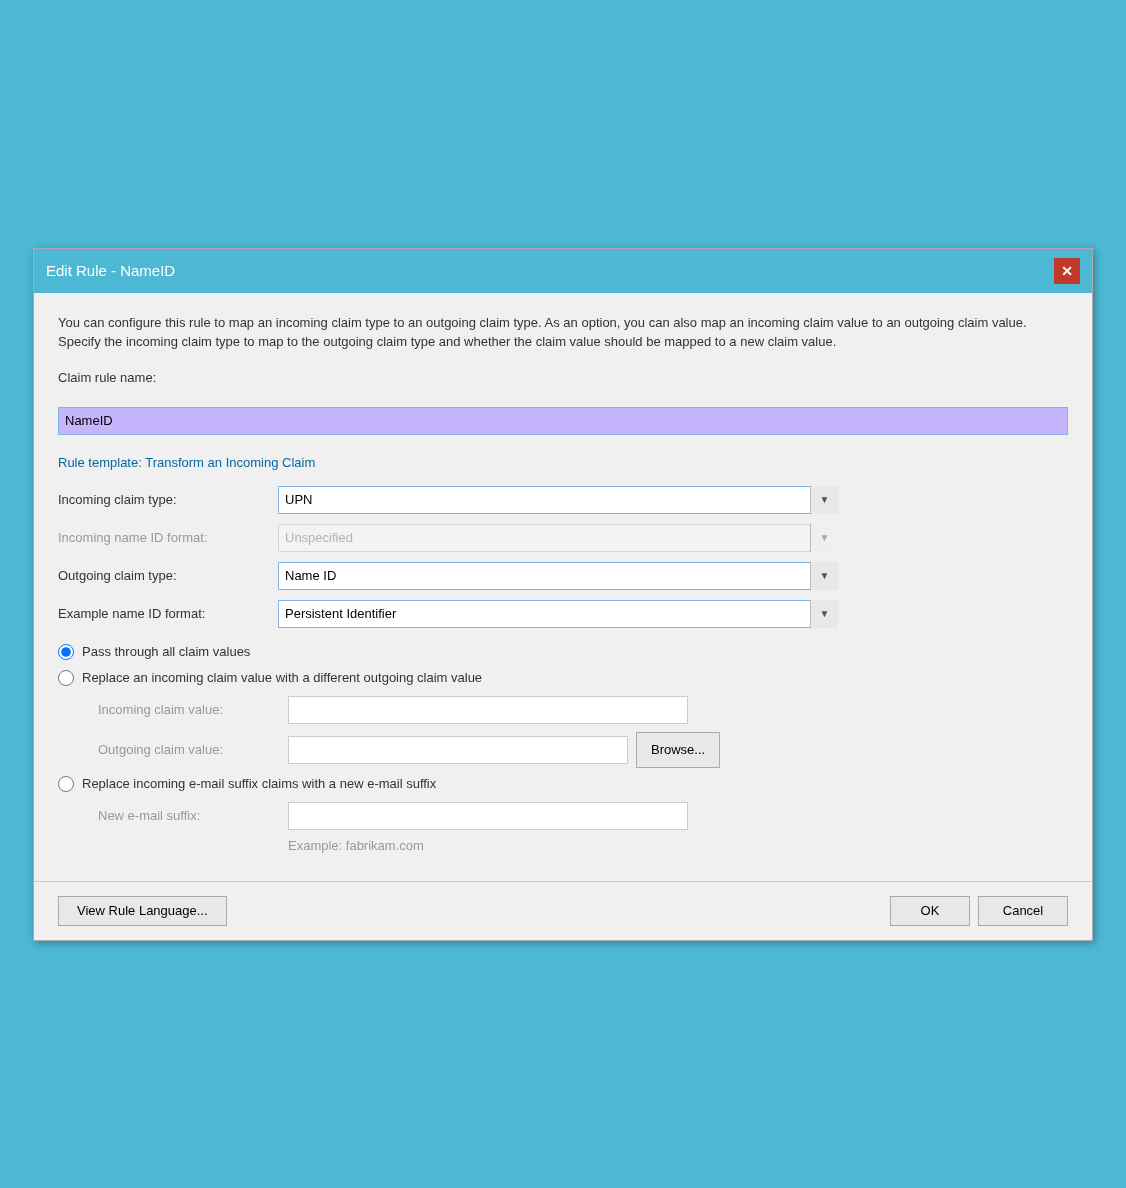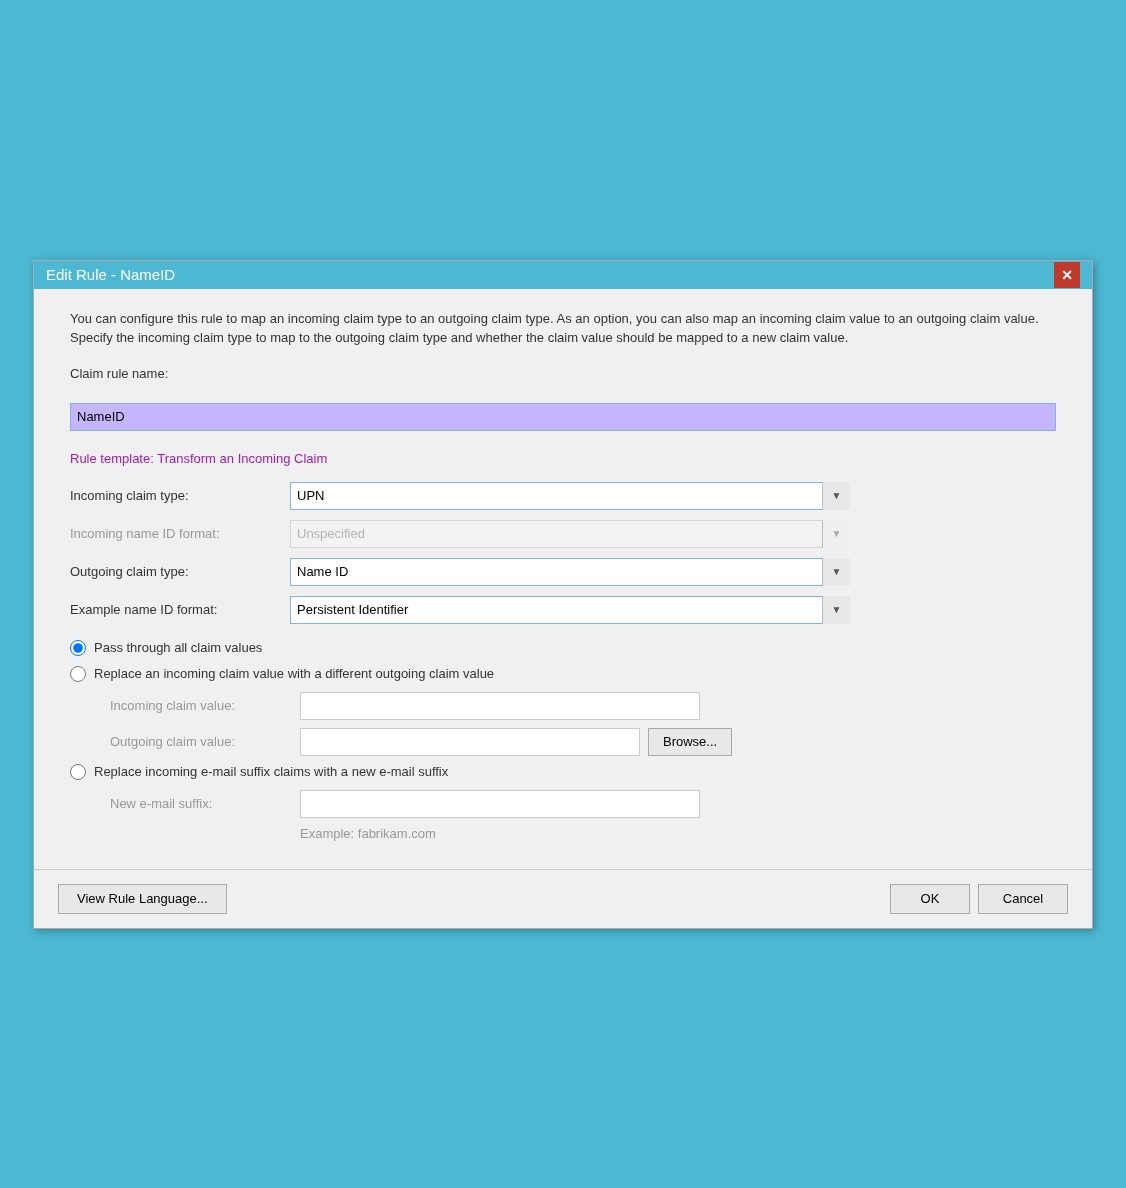--- a/index.html
+++ b/index.html
@@ -28,21 +28,21 @@
       display: flex;
       flex-direction: column;
     }
 
     .title-bar {
       background: #4db8d4;
       display: flex;
       align-items: center;
       justify-content: space-between;
       padding: 8px 12px;
-      height: 28px;
+      height: 44px;
     }
 
     .title-bar-text {
       color: white;
       font-size: 15px;
       font-weight: 400;
     }
 
     .close-button {
       background: #c0392b;
@@ -52,21 +52,21 @@
       height: 26px;
       cursor: pointer;
       font-size: 14px;
       font-weight: bold;
       display: flex;
       align-items: center;
       justify-content: center;
     }
 
     .dialog-content {
-      padding: 20px 36px;
+      padding: 20px 24px;
       background: #f0f0f0;
       flex: 1;
     }
 
     .description-text {
       color: #333;
       line-height: 1.5;
       margin-bottom: 18px;
       font-size: 13px;
     }
@@ -81,21 +81,21 @@
       width: 100%;
       padding: 4px 6px;
       border: 1px solid #7eb4ea;
       background: #c4b5fd;
       font-size: 13px;
       height: 28px;
       outline: none;
     }
 
     .rule-template-text {
-      color: #a21caf;
+      color: #0369a1;
       margin: 10px 0 16px 0;
       font-size: 13px;
     }
 
     .form-row {
       display: flex;
       align-items: center;
       margin-bottom: 10px;
     }
 
@@ -216,21 +216,21 @@
       width: 340px;
     }
 
     .browse-button {
       margin-left: 8px;
       padding: 4px 14px;
       border: 1px solid #aaa;
       background: #e8e8e8;
       font-size: 13px;
       cursor: pointer;
-      height: 28px;
+      height: 36px;
     }
 
     .email-sub-text {
       color: #999;
       font-size: 13px;
       margin-top: 4px;
       margin-left: 190px;
     }
 
     .dialog-footer {

